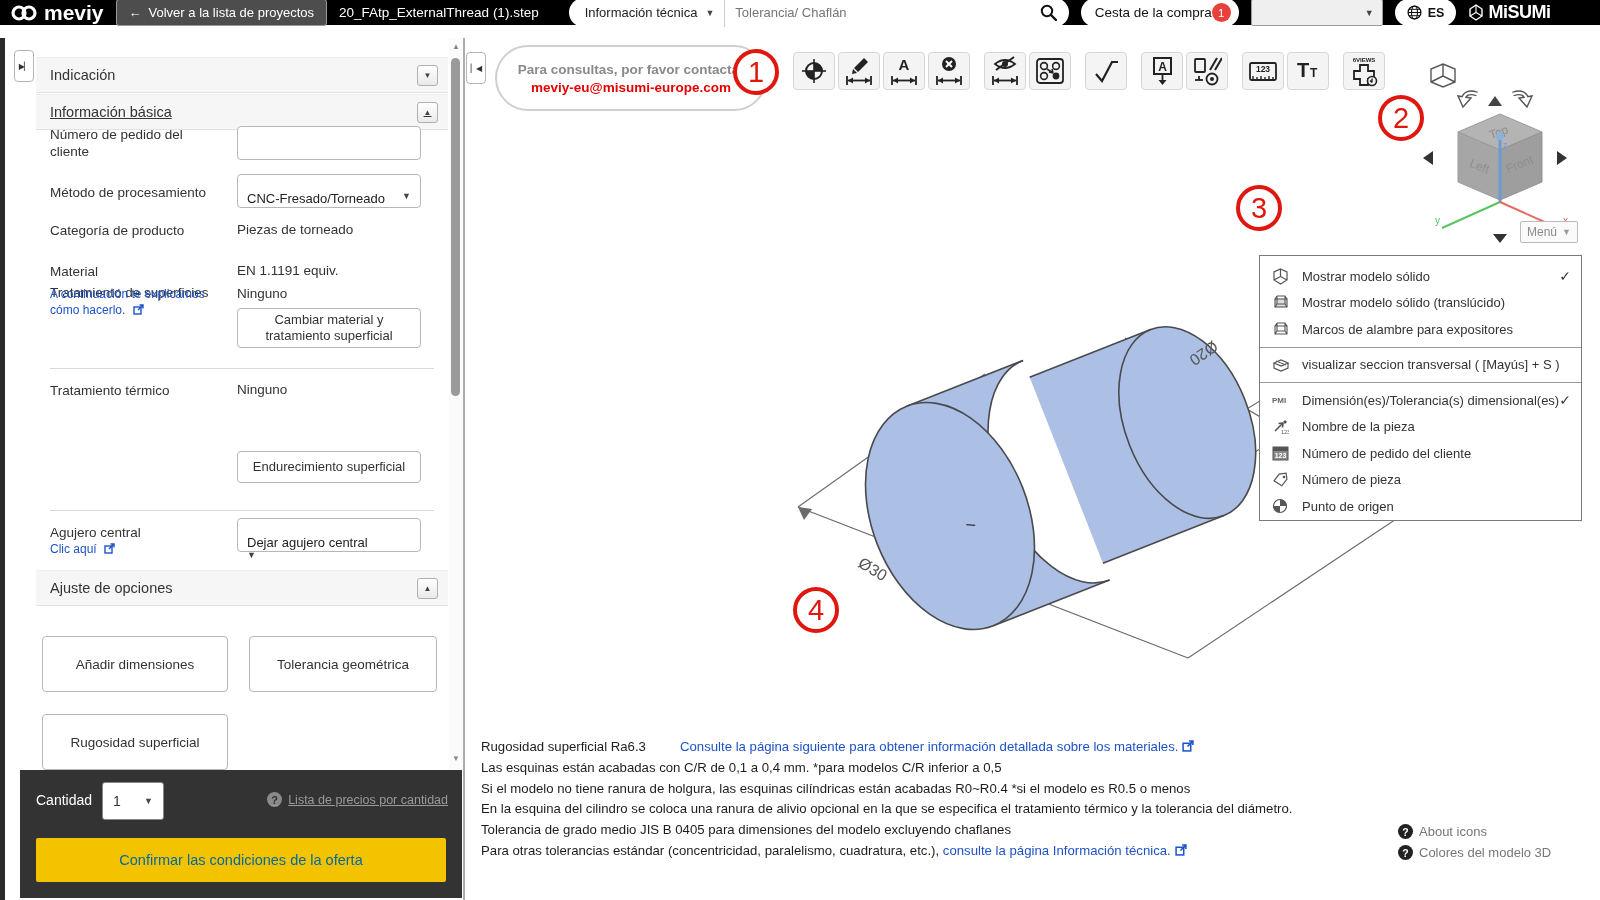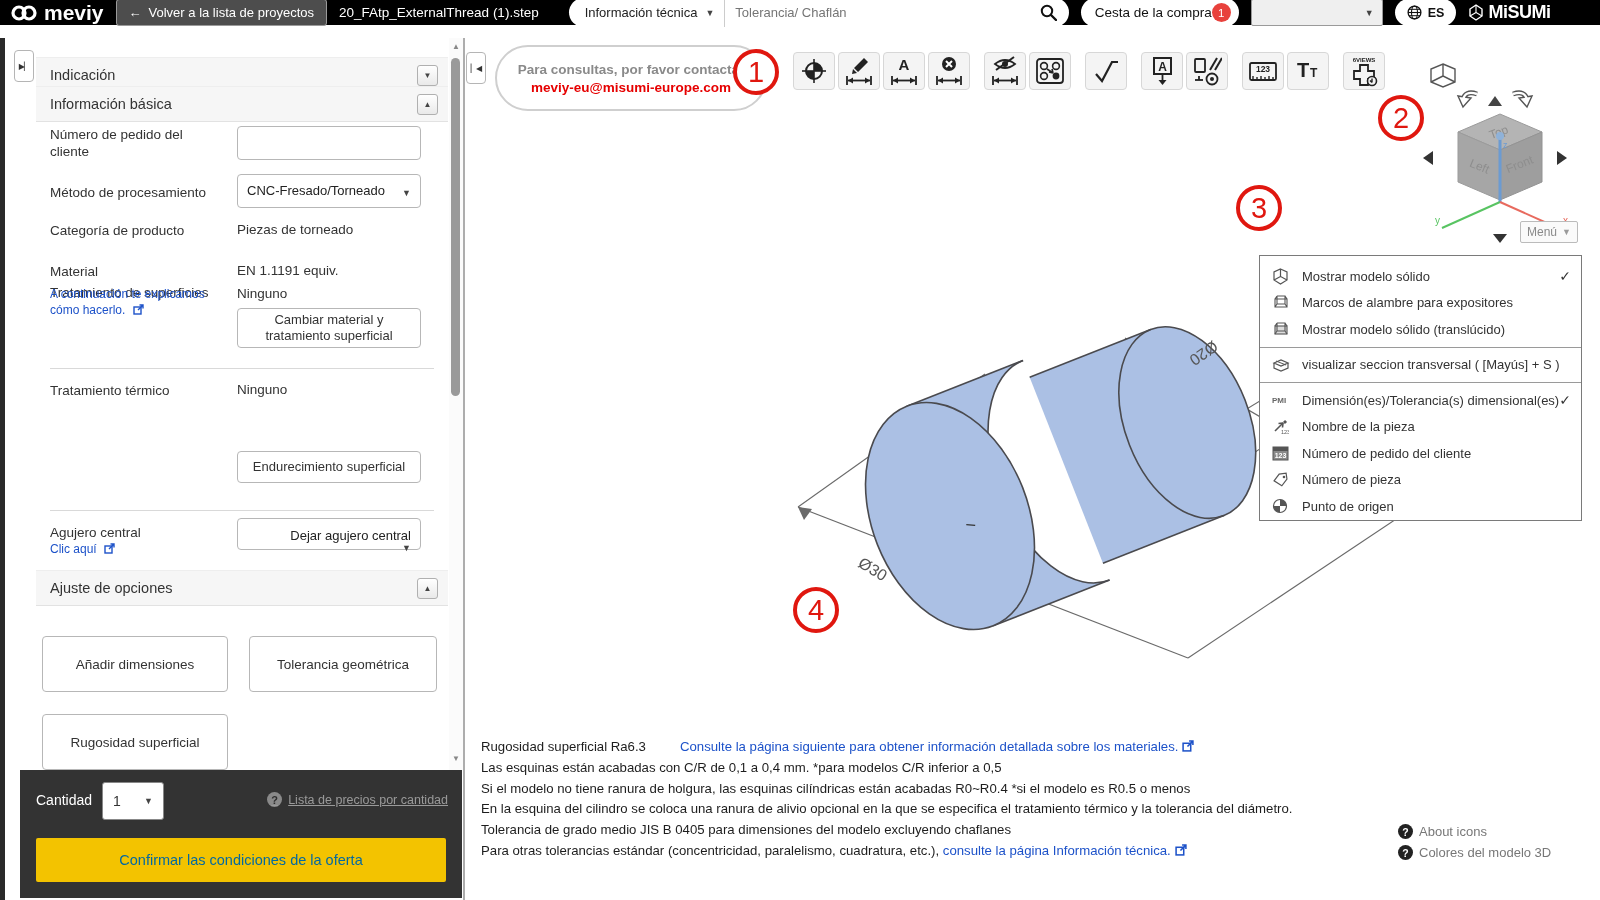--- a/index.html
+++ b/index.html
@@ -45,22 +45,22 @@
     border-bottom:1px solid #e2e2e2; border-top:1px solid #eee; display:flex; align-items:center;
     justify-content:space-between; padding:0 10px 0 14px; font-size:14.5px; color:#333; }
   .collapse-btn { width:21px; height:21px; border:1px solid #b0b0b0; border-radius:3px;
     background:linear-gradient(#ffffff,#e9e9e9); font-size:8px; color:#444; display:flex;
     align-items:center; justify-content:center; cursor:pointer; }
   .f-label { position:absolute; left:14px; width:172px; font-size:13.5px; color:#333; line-height:17px; }
   .f-value { position:absolute; left:201px; font-size:13.5px; color:#333; }
   .f-input { position:absolute; left:201px; width:184px; height:34px; border:1px solid #b7b7b7;
     border-radius:4px; background:#fff; font-size:13px; padding:0 8px; font-family:inherit; }
   .f-select { position:absolute; left:201px; width:184px; border:1px solid #b7b7b7; border-radius:4px;
-    background:#fff; font-size:13px; color:#222; display:flex; align-items:flex-end;
-    justify-content:space-between; padding:9px 9px; cursor:pointer; }
+    background:#fff; font-size:13px; color:#222; display:flex; align-items:flex-start;
+    justify-content:space-between; padding:16px 9px; cursor:pointer; }
   .w-btn { position:absolute; left:201px; width:184px; border:1px solid #b7b7b7; border-radius:4px;
     background:#fff; font-size:13px; color:#333; display:flex; align-items:center; justify-content:center;
     text-align:center; cursor:pointer; line-height:16px; padding:2px 6px; }
   .blue-link { color:#1d52c9; font-size:12px; cursor:pointer; line-height:16px; }
   .hr { position:absolute; left:14px; width:384px; height:1px; background:#d9d9d9; }
   .opt-btn { position:absolute; border:1px solid #b7b7b7; border-radius:4px; background:#fff;
     font-size:13.5px; color:#333; display:flex; align-items:center; justify-content:center;
     cursor:pointer; }
   .caret { font-size:9px; color:#444; }
 
@@ -183,21 +183,21 @@
 </div>
 
 <div class="abs" id="left-edge"></div>
 <div class="abs mini-toggle" style="left:14px; top:50px;">▶▏</div>
 
 <div class="abs" id="sidebar">
   <div class="sec-head" style="top:3px;margin-top:16px;">
     <span>Indicación</span>
     <span class="collapse-btn">▼</span>
   </div>
-  <div class="sec-head" style="top:48px;">
+  <div class="sec-head" style="top:56px;text-decoration:underline;">
     <span>Información básica</span>
     <span class="collapse-btn">▲</span>
   </div>
 
   <div class="f-label" style="top:88px;">Número de pedido del cliente</div>
   <input class="f-input" style="top: 88px;">
 
   <div class="f-label" style="top:146px;">Método de procesamiento</div>
   <div class="f-select" style="top:136px; height:34px;">
     <span>CNC-Fresado/Torneado</span>
@@ -468,34 +468,34 @@
         <svg width="17" height="17" viewBox="0 0 17 17">
             <path d="M8.5 1 L15 4 L15 12 L8.5 16 L2 12 L2 4 Z M8.5 1 L8.5 8.5 L15 12 M8.5 8.5 L2 12" fill="#fff" stroke="#555" stroke-width="1.2"></path>
           </svg>
       </span>
       <span class="lbl">Mostrar modelo sólido</span>
       <span class="chk">✓</span>
     </div>
     <div class="mi">
       <span class="ic">
         <svg width="17" height="17" viewBox="0 0 17 17">
-            <path d="M5 2 H13 V10 M5 2 V10 H13 M5 2 L3 5 M13 2 L15 5 M3 5 H15 V13 H3 Z M5 10 L3 13 M13 10 L15 13" fill="none" stroke="#555" stroke-width="1.1"></path>
-          </svg>
-      </span>
-      <span class="lbl">Marcos de alambre para expositores</span>
-      <span class="chk"></span>
-    </div>
-    <div class="mi">
-      <span class="ic">
-        <svg width="17" height="17" viewBox="0 0 17 17">
             <rect x="3" y="5" width="12" height="8" fill="#ddd" stroke="#555" stroke-width="1.1"></rect>
             <path d="M5 2 H13 V10 M5 2 V10 H13 M3 5 L5 2 M15 5 L13 2 M3 13 L5 10 M15 13 L13 10" fill="none" stroke="#555" stroke-width="1.1"></path>
           </svg>
       </span>
       <span class="lbl">Mostrar modelo sólido (translúcido)</span>
+      <span class="chk"></span>
+    </div>
+    <div class="mi">
+      <span class="ic">
+        <svg width="17" height="17" viewBox="0 0 17 17">
+            <path d="M5 2 H13 V10 M5 2 V10 H13 M5 2 L3 5 M13 2 L15 5 M3 5 H15 V13 H3 Z M5 10 L3 13 M13 10 L15 13" fill="none" stroke="#555" stroke-width="1.1"></path>
+          </svg>
+      </span>
+      <span class="lbl">Marcos de alambre para expositores</span>
       <span class="chk"></span>
     </div>
     <div class="mdiv"></div>
     <div class="mi">
       <span class="ic">
         <svg width="18" height="15" viewBox="0 0 18 15">
             <path d="M2 6 L9 3 L16 6 L9 9 Z" fill="none" stroke="#555" stroke-width="1.2"></path>
             <path d="M2 6 V11 L9 14 L16 11 V6" fill="none" stroke="#555" stroke-width="1.2"></path>
             <line x1="4" y1="4" x2="14" y2="8" stroke="#555" stroke-width="1"></line>
           </svg>

